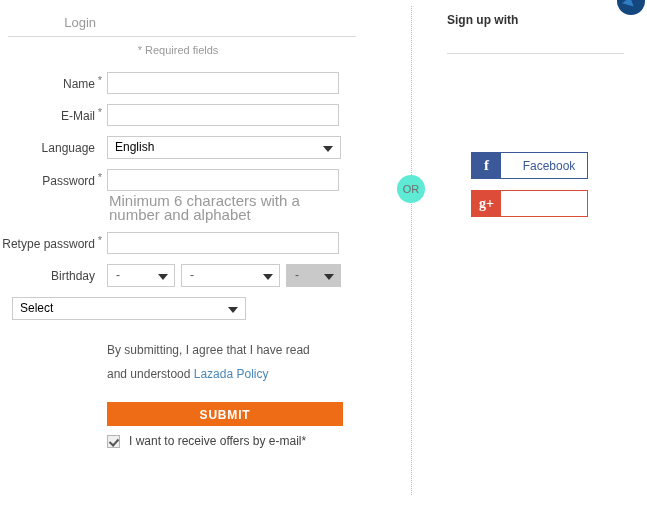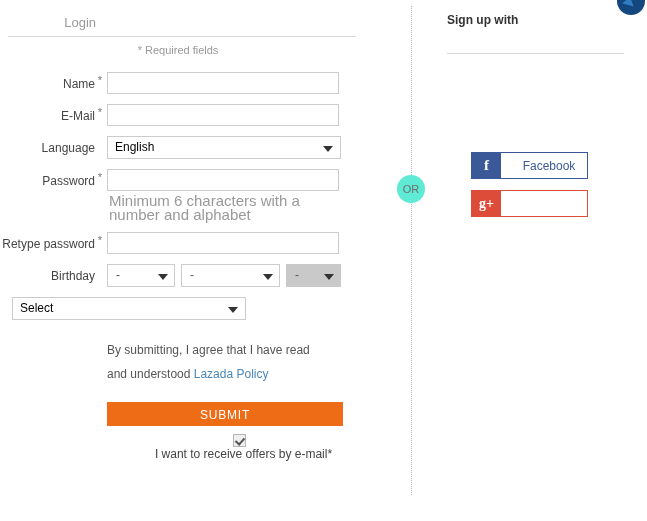--- a/index.html
+++ b/index.html
@@ -212,34 +212,33 @@
   .submit-btn {
     display: block;
     margin: 16px 0 0 107px;
     width: 236px;
     height: 24px;
     background: #ef6c16;
     border: none;
     color: #ffffff;
     font-family: "Liberation Sans", sans-serif;
     font-size: 12px;
-    font-weight: normal;
+    font-weight: bold;
     letter-spacing: 0.8px;
     cursor: pointer;
     text-align: center;
     line-height: 24px;
   }
 
   .offers {
     margin: 8px 0 0 107px;
     display: flex;
     align-items: center;
     font-size: 12px;
     color: #444444;
-    flex-direction: column;
   }
   .cbx {
     width: 13px;
     height: 13px;
     box-sizing: border-box;
     border: 1px solid #b5b5b5;
     background: #efefef;
     position: relative;
     margin-right: 9px;
     cursor: pointer;

